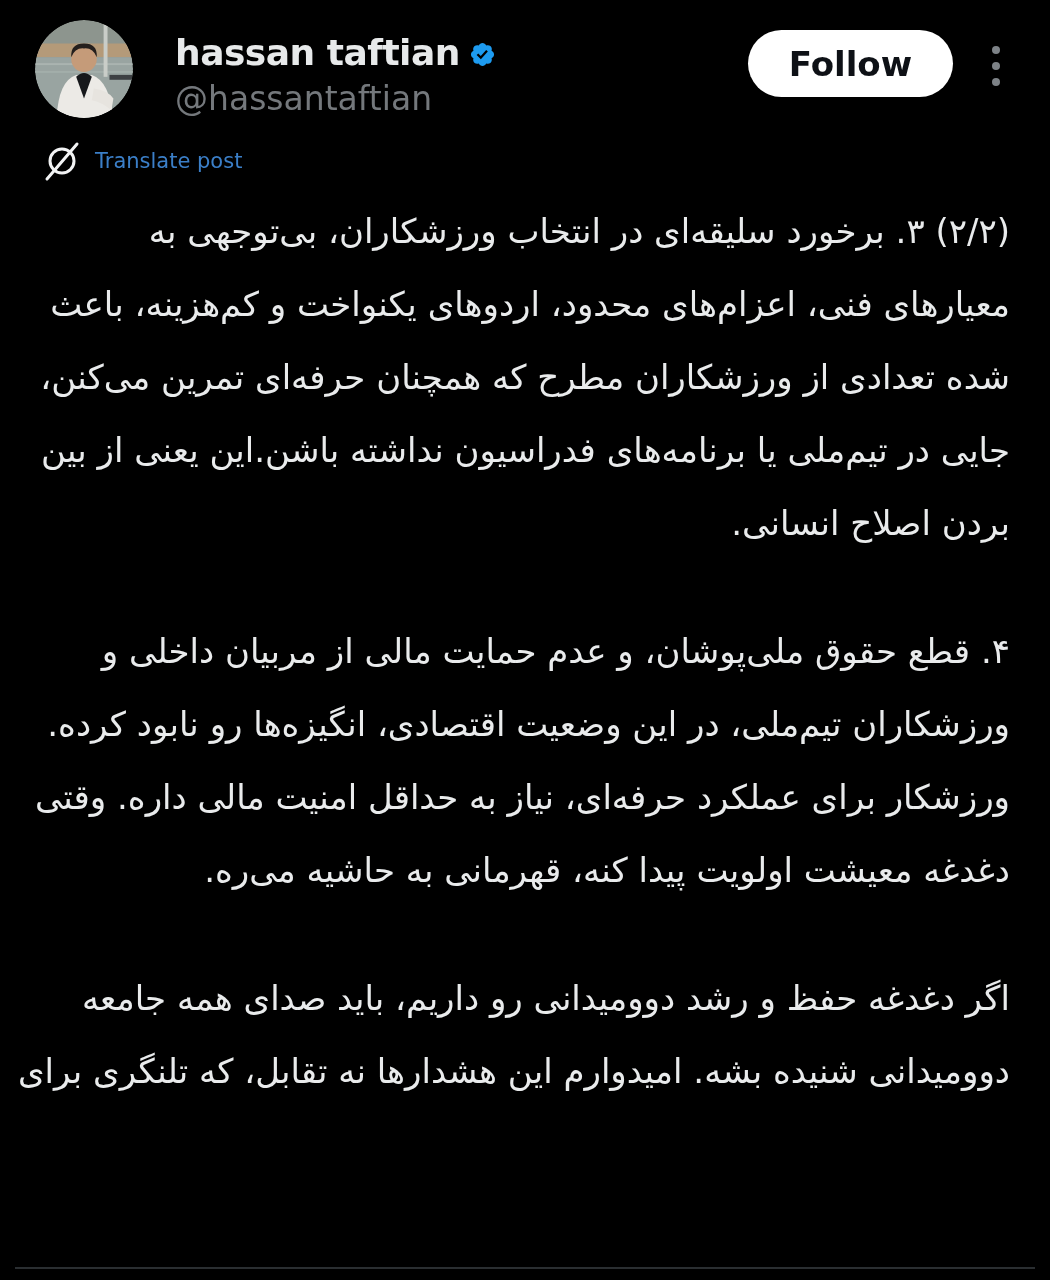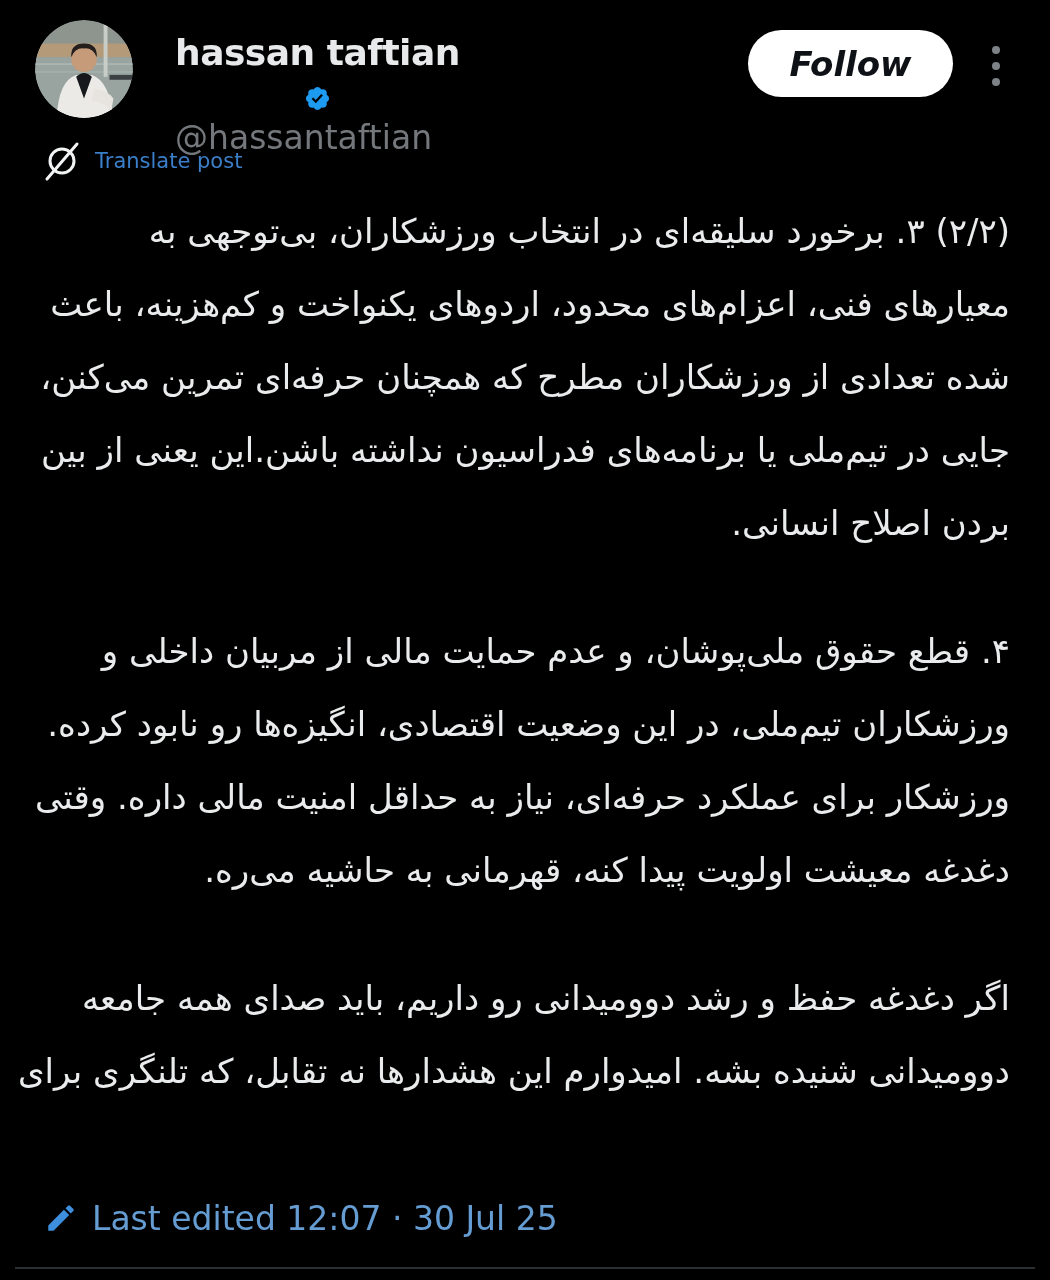--- a/index.html
+++ b/index.html
@@ -17,35 +17,35 @@
   }
   .post{position:absolute;inset:0;}
 
   
   .avatar{
     position:absolute;left:35px;top:20px;width:98px;height:98px;
     border-radius:50%;overflow:hidden;cursor:pointer;
   }
   .avatar svg{display:block;width:100%;height:100%;}
   .id-block{position:absolute;left:175px;top:32px;}
-  .name-row{display:flex;align-items:center;gap:9px;flex-direction:column;}
+  .name-row{display:flex;align-items:center;gap:9px;}
   .display-name{
     color:var(--name);font-size:36px;font-weight:700;letter-spacing:-0.5px;
     white-space:nowrap;cursor:pointer;
   }
   .verified{width:27px;height:27px;display:inline-block;margin-top:3px;}
   .verified svg{display:block;width:100%;height:100%;}
   .handle{
     color:var(--handle);font-size:33px;margin-top:6px;white-space:nowrap;cursor:pointer;
   }
   .follow{
     position:absolute;left:748px;top:30px;width:205px;height:67px;
     background:var(--follow-bg);color:var(--follow-text);
     border:none;border-radius:34px;font-size:34px;font-weight:700;
-    font-family:inherit;cursor:pointer;font-style:italic;
+    font-family:inherit;cursor:pointer;
   }
   .more{
     position:absolute;left:987px;top:46px;width:18px;height:40px;
     display:flex;flex-direction:column;align-items:center;justify-content:space-between;
     cursor:pointer;
   }
   .more i{width:8px;height:8px;border-radius:50%;background:var(--dots);}
 
   
   .translate-row{
@@ -153,24 +153,16 @@
       <div class="line">ورزشکاران تیم‌ملی، در این وضعیت اقتصادی، انگیزه‌ها رو نابود کرده.</div>
       <div class="line">ورزشکار برای عملکرد حرفه‌ای، نیاز به حداقل امنیت مالی داره. وقتی</div>
       <div class="line">دغدغه معیشت اولویت پیدا کنه، قهرمانی به حاشیه می‌ره.</div>
     </div>
     <div class="para">
       <div class="line">اگر دغدغه حفظ و رشد دوومیدانی رو داریم، باید صدای همه جامعه</div>
       <div class="line">دوومیدانی شنیده بشه. امیدوارم این هشدارها نه تقابل، که تلنگری برای</div>
     </div>
   </div>
 
-  <div class="edited-row">
-    <span class="pencil">
-      <svg viewBox="0 0 24 24">
-        <path fill="#3e8ede" d="M3 17.25V21h3.75L17.8 9.94l-3.75-3.75L3 17.25zM20.71 7.04c.39-.39.39-1.02 0-1.41l-2.34-2.34a.996.996 0 0 0-1.41 0l-1.83 1.83 3.75 3.75 1.83-1.83z"></path>
-      </svg>
-    </span>
-    <span class="edited-label">Last edited 12:07 · 30 Jul 25</span>
-  </div>
 
   <div class="divider"></div>
 
 </div>
 
 </body></html>

